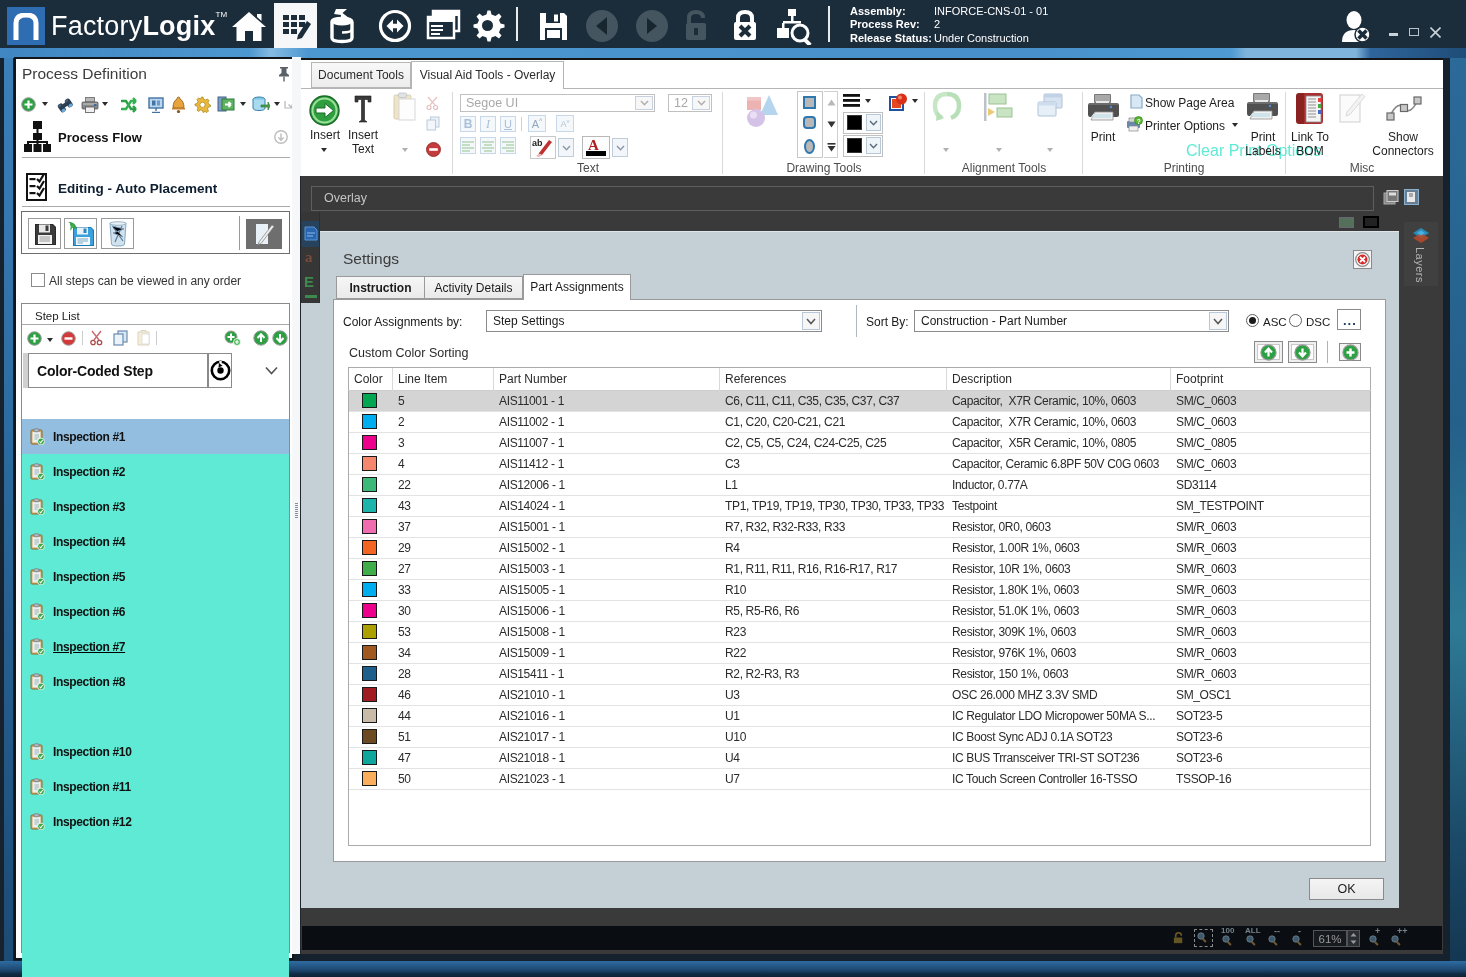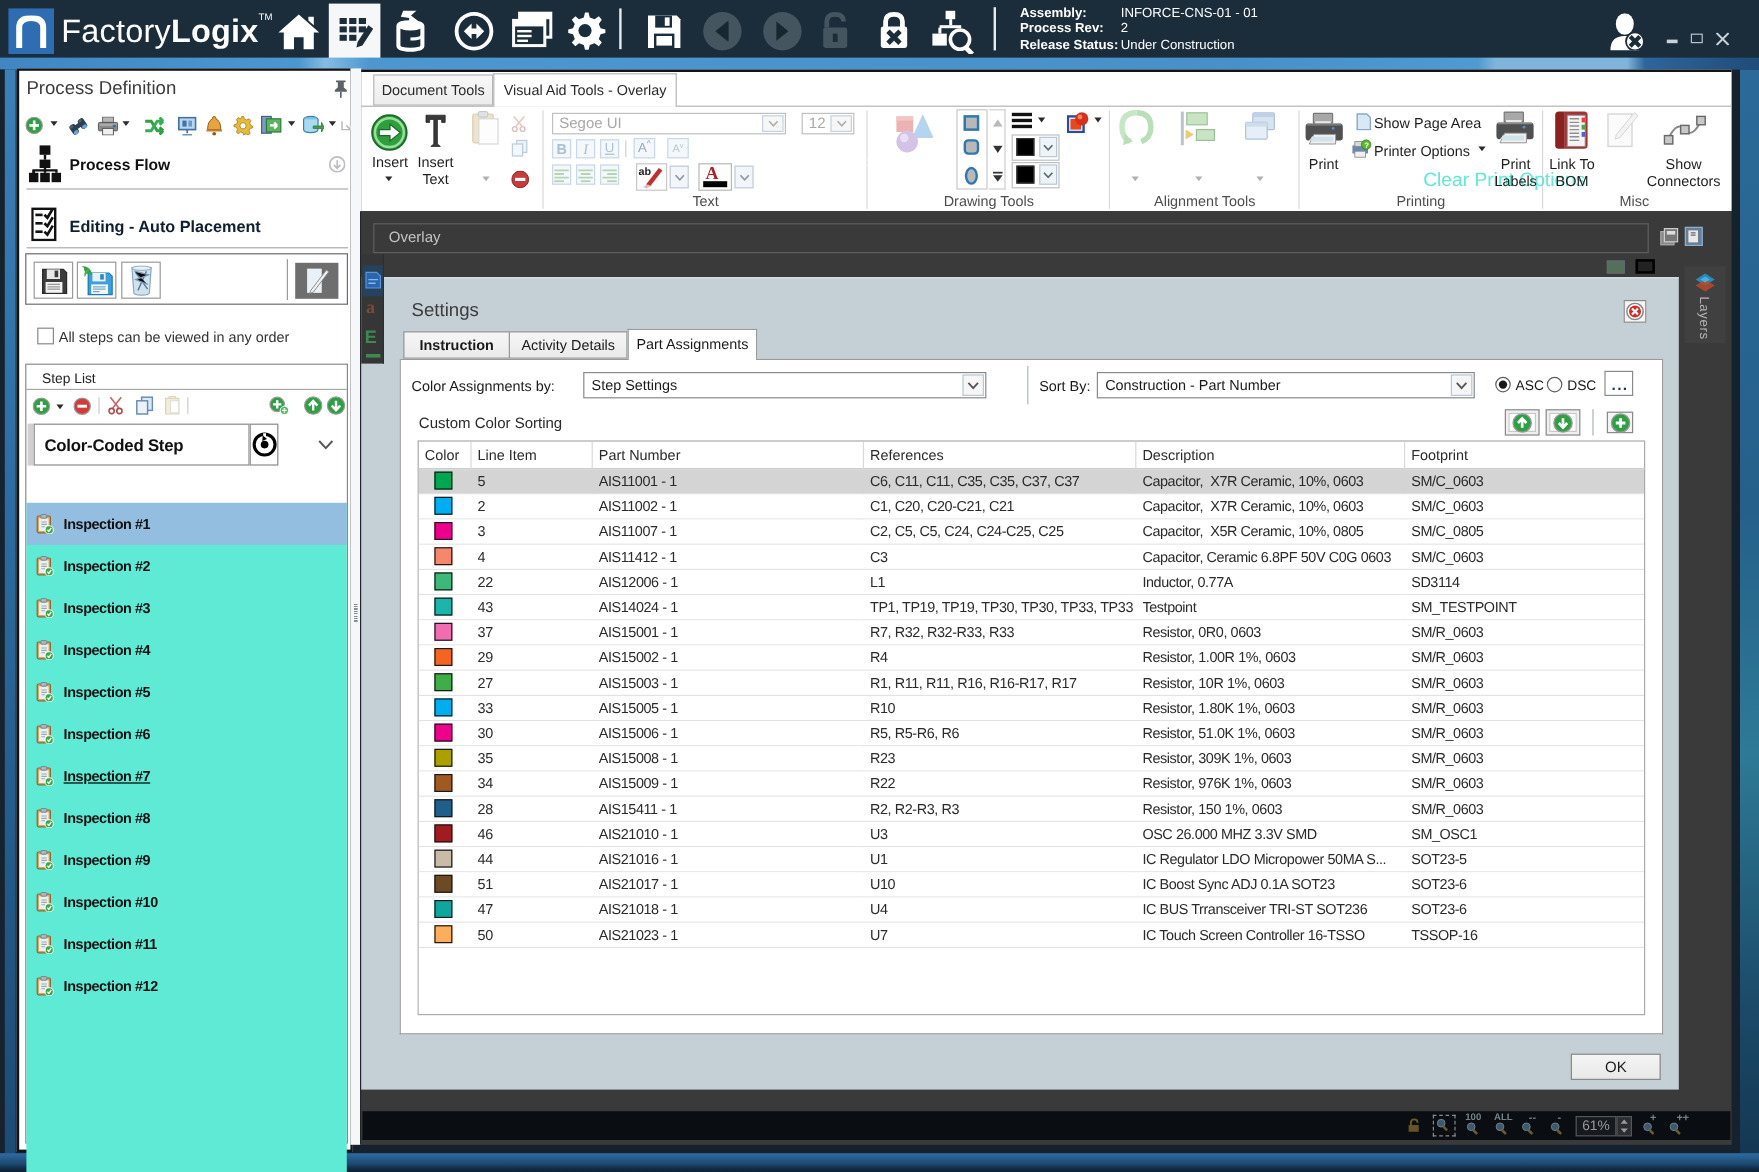--- a/index.html
+++ b/index.html
@@ -423,31 +423,20 @@
 <div class="step" style="top:245px;">
         <span style="position:absolute;left:8px;top:9px;"><svg width="15" height="17" viewBox="0 0 15 17">
             <rect x="1" y="2" width="11" height="14" rx="1" fill="#d8a860" stroke="#8a6a30" stroke-width="1"></rect>
             <rect x="2.5" y="4" width="8" height="10.5" fill="#e8f0f4"></rect>
             <rect x="4" y="0.8" width="5" height="3" rx="1" fill="#b0b8c0" stroke="#70787e" stroke-width="0.7"></rect>
             <path d="M4.5 7 L9 7 M4.5 9 L9 9 M4.5 11 L7.5 11" stroke="#9aa" stroke-width="0.9"></path>
             <circle cx="11" cy="13.5" r="3.4" fill="#3aa848" stroke="#fff" stroke-width="0.8"></circle>
             <path d="M9.5 13.5 L10.7 14.8 L12.7 12" stroke="#fff" stroke-width="1.1" fill="none"></path>
           </svg></span>
         <b>Inspection #8</b>
-      </div>
-<div class="step" style="top:280px;">
-        <span style="position:absolute;left:8px;top:9px;"><svg width="15" height="17" viewBox="0 0 15 17">
-            <rect x="1" y="2" width="11" height="14" rx="1" fill="#d8a860" stroke="#8a6a30" stroke-width="1"></rect>
-            <rect x="2.5" y="4" width="8" height="10.5" fill="#e8f0f4"></rect>
-            <rect x="4" y="0.8" width="5" height="3" rx="1" fill="#b0b8c0" stroke="#70787e" stroke-width="0.7"></rect>
-            <path d="M4.5 7 L9 7 M4.5 9 L9 9 M4.5 11 L7.5 11" stroke="#9aa" stroke-width="0.9"></path>
-            <circle cx="11" cy="13.5" r="3.4" fill="#3aa848" stroke="#fff" stroke-width="0.8"></circle>
-            <path d="M9.5 13.5 L10.7 14.8 L12.7 12" stroke="#fff" stroke-width="1.1" fill="none"></path>
-          </svg></span>
-        <b>Inspection #9</b>
       </div>
 <div class="step" style="top:315px;">
         <span style="position:absolute;left:8px;top:9px;"><svg width="15" height="17" viewBox="0 0 15 17">
             <rect x="1" y="2" width="11" height="14" rx="1" fill="#d8a860" stroke="#8a6a30" stroke-width="1"></rect>
             <rect x="2.5" y="4" width="8" height="10.5" fill="#e8f0f4"></rect>
             <rect x="4" y="0.8" width="5" height="3" rx="1" fill="#b0b8c0" stroke="#70787e" stroke-width="0.7"></rect>
             <path d="M4.5 7 L9 7 M4.5 9 L9 9 M4.5 11 L7.5 11" stroke="#9aa" stroke-width="0.9"></path>
             <circle cx="11" cy="13.5" r="3.4" fill="#3aa848" stroke="#fff" stroke-width="0.8"></circle>
             <path d="M9.5 13.5 L10.7 14.8 L12.7 12" stroke="#fff" stroke-width="1.1" fill="none"></path>
           </svg></span>
@@ -959,21 +948,21 @@
 <div class="cell" style="left:1176px;top:580px;width:191px;">SM/R_0603</div>
 <div class="abs" style="left:349px;top:601px;width:1021px;height:21px;background:#fff;border-bottom:1px solid #e3e3e3;"></div>
 <div class="sw" style="left:362px;top:603px;background:#EC008C;"></div>
 <div class="cell" style="left:398px;top:601px;width:91px;">30</div>
 <div class="cell" style="left:499px;top:601px;width:216px;">AIS15006 - 1</div>
 <div class="cell" style="left:725px;top:601px;width:220px;">R5, R5-R6, R6</div>
 <div class="cell" style="left:952px;top:601px;width:214px;">Resistor, 51.0K 1%, 0603</div>
 <div class="cell" style="left:1176px;top:601px;width:191px;">SM/R_0603</div>
 <div class="abs" style="left:349px;top:622px;width:1021px;height:21px;background:#fff;border-bottom:1px solid #e3e3e3;"></div>
 <div class="sw" style="left:362px;top:624px;background:#ABA000;"></div>
-<div class="cell" style="left:398px;top:622px;width:91px;">35</div>
+<div class="cell" style="left:398px;top:622px;width:91px;">53</div>
 <div class="cell" style="left:499px;top:622px;width:216px;">AIS15008 - 1</div>
 <div class="cell" style="left:725px;top:622px;width:220px;">R23</div>
 <div class="cell" style="left:952px;top:622px;width:214px;">Resistor, 309K 1%, 0603</div>
 <div class="cell" style="left:1176px;top:622px;width:191px;">SM/R_0603</div>
 <div class="abs" style="left:349px;top:643px;width:1021px;height:21px;background:#fff;border-bottom:1px solid #e3e3e3;"></div>
 <div class="sw" style="left:362px;top:645px;background:#A05A21;"></div>
 <div class="cell" style="left:398px;top:643px;width:91px;">34</div>
 <div class="cell" style="left:499px;top:643px;width:216px;">AIS15009 - 1</div>
 <div class="cell" style="left:725px;top:643px;width:220px;">R22</div>
 <div class="cell" style="left:952px;top:643px;width:214px;">Resistor, 976K 1%, 0603</div>

